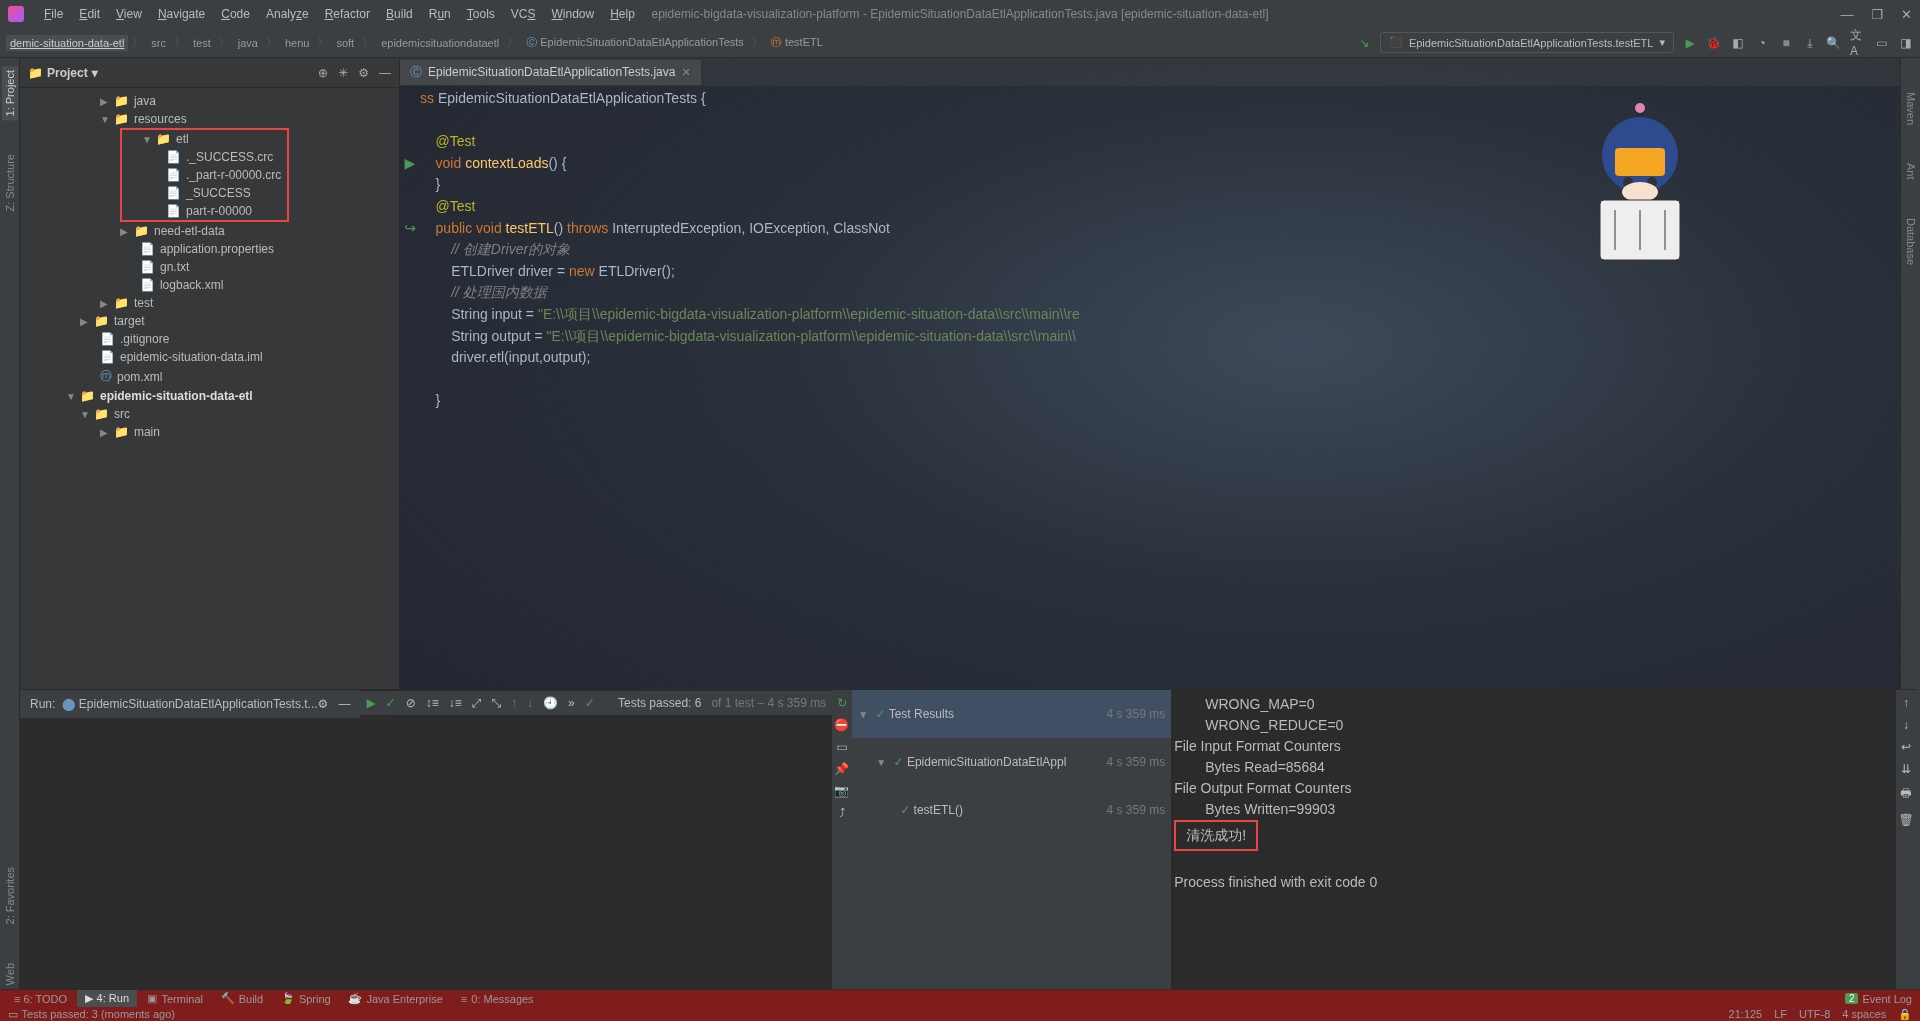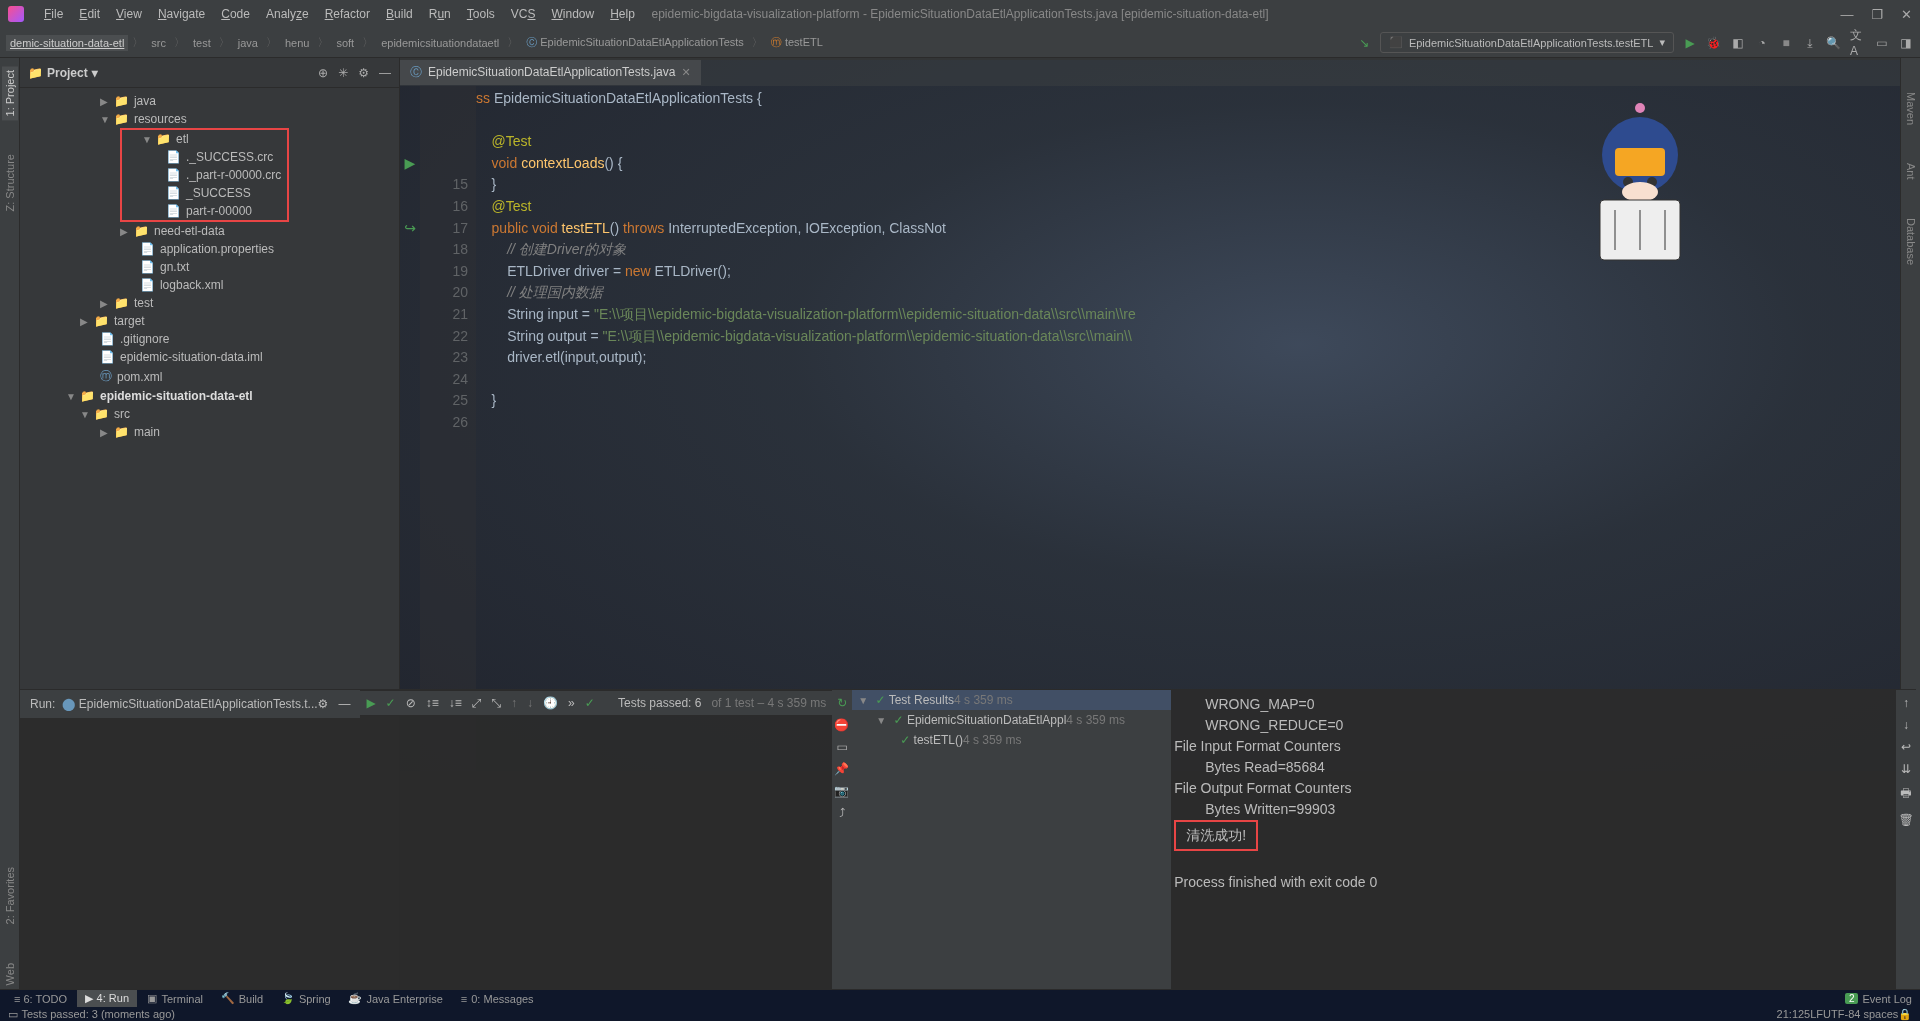--- a/index.html
+++ b/index.html
@@ -45,30 +45,30 @@
 .gutter-icons { width:20px; padding-top:2px; line-height:21.6px; text-align:center; }
 .code { flex:1; padding-top:2px; line-height:21.6px; white-space:pre; color:#a9b7c6; }
 .kw { color:#cc7832; } .str { color:#6a8759; } .ann { color:#bbb529; } .cmt { color:#808080; font-style:italic; }
 .fn { color:#ffc66d; }
 .run-panel { position:absolute; bottom:32px; left:20px; right:4px; height:300px; background:rgba(43,43,43,0.92); border-top:1px solid #2b2b2b; display:flex; flex-direction:row; z-index:3; }
 .run-header { height:28px; display:flex; align-items:center; padding:0 10px; background:#3c3f41; }
 .run-toolbar { height:26px; background:#3c3f41; display:flex; align-items:center; padding:0 6px; gap:10px; border-top:1px solid #2b2b2b; border-bottom:1px solid #2b2b2b; }
 .run-body { flex:1; display:flex; }
 .run-left { width:20px; background:#3c3f41; display:flex; flex-direction:column; align-items:center; gap:8px; padding-top:6px; }
 .test-tree { width:320px; background:#3c3f41; border-right:1px solid #2b2b2b; font-size:12px; }
-.test-row { display:flex; align-items:center; padding:3px 6px; }
+.test-row { display:flex; align-items:center; padding:17px 6px; justify-content:space-between; }
 .console { flex:1; font-family:Consolas,monospace; font-size:14px; color:#bbb; padding:4px 2px; line-height:21px; white-space:pre; position:relative; }
 .console-right { width:20px; background:#3c3f41; display:flex; flex-direction:column; align-items:center; gap:8px; padding-top:6px; }
 .red-box2 { border:2px solid #e84545; padding:3px 10px; display:inline-block; }
-.bottom-bar { position:absolute; bottom:0; left:0; right:0; height:32px; background:#0f172a; border-top:1px solid #2b2b2b; display:flex; flex-direction:column; z-index:4; }
+.bottom-bar { position:absolute; bottom:0; left:0; right:0; height:32px; background:#7f1d1d; border-top:1px solid #2b2b2b; display:flex; flex-direction:column; z-index:4; }
 .bottom-tabs { height:18px; display:flex; align-items:center; gap:2px; padding-left:6px; font-size:11px; }
 .btab { padding:2px 8px; color:#999; cursor:pointer; display:flex; align-items:center; gap:4px; }
 .btab.active { background:#4b4e50; color:#ddd; }
 .status-bar { height:14px; display:flex; align-items:center; padding:0 8px; font-size:11px; color:#999; }
-.status-right { margin-left:auto; display:flex; }
+.status-right { margin-left:auto; display:flex; gap:12px; }
 .mascot { position:absolute; right:200px; top:100px; width:160px; height:180px; z-index:5; }
 .check { color:#499c54; }
 .muted { color:#787878; }
 .event-badge { background:#499c54; color:#fff; border-radius:2px; padding:0 4px; font-size:10px; }
 </style>
 </head>
 <body>
 
 <div class="bg-img"></div>
 
@@ -264,38 +264,20 @@
           <div>&nbsp;</div>
           <div style="color:#499c54">↪</div>
           <div>&nbsp;</div>
           <div>&nbsp;</div>
           <div>&nbsp;</div>
           <div>&nbsp;</div>
           <div>&nbsp;</div>
           <div>&nbsp;</div>
           <div>&nbsp;</div>
       </div>
-      <div class="gutter">
-<div>&nbsp;</div>
-          <div>&nbsp;</div>
-          <div>&nbsp;</div>
-          <div>&nbsp;</div>
-          <div>15</div>
-          <div>16</div>
-          <div>17</div>
-          <div>18</div>
-          <div>19</div>
-          <div>20</div>
-          <div>21</div>
-          <div>22</div>
-          <div>23</div>
-          <div>24</div>
-          <div>25</div>
-          <div>26</div>
-      </div>
       <div class="code"><span class="kw">ss </span><span>EpidemicSituationDataEtlApplicationTests {</span>
 
     <span class="ann">@Test</span>
     <span class="kw">void </span><span class="fn">contextLoads</span><span>() {</span>
     <span>}</span>
     <span class="ann">@Test</span>
     <span class="kw">public void </span><span class="fn">testETL</span><span>() </span><span class="kw">throws </span><span>InterruptedException, IOException, ClassNot</span>
         <span class="cmt">// 创建Driver的对象</span>
         <span>ETLDriver driver = </span><span class="kw">new </span><span>ETLDriver();</span>
         <span class="cmt">// 处理国内数据</span>

